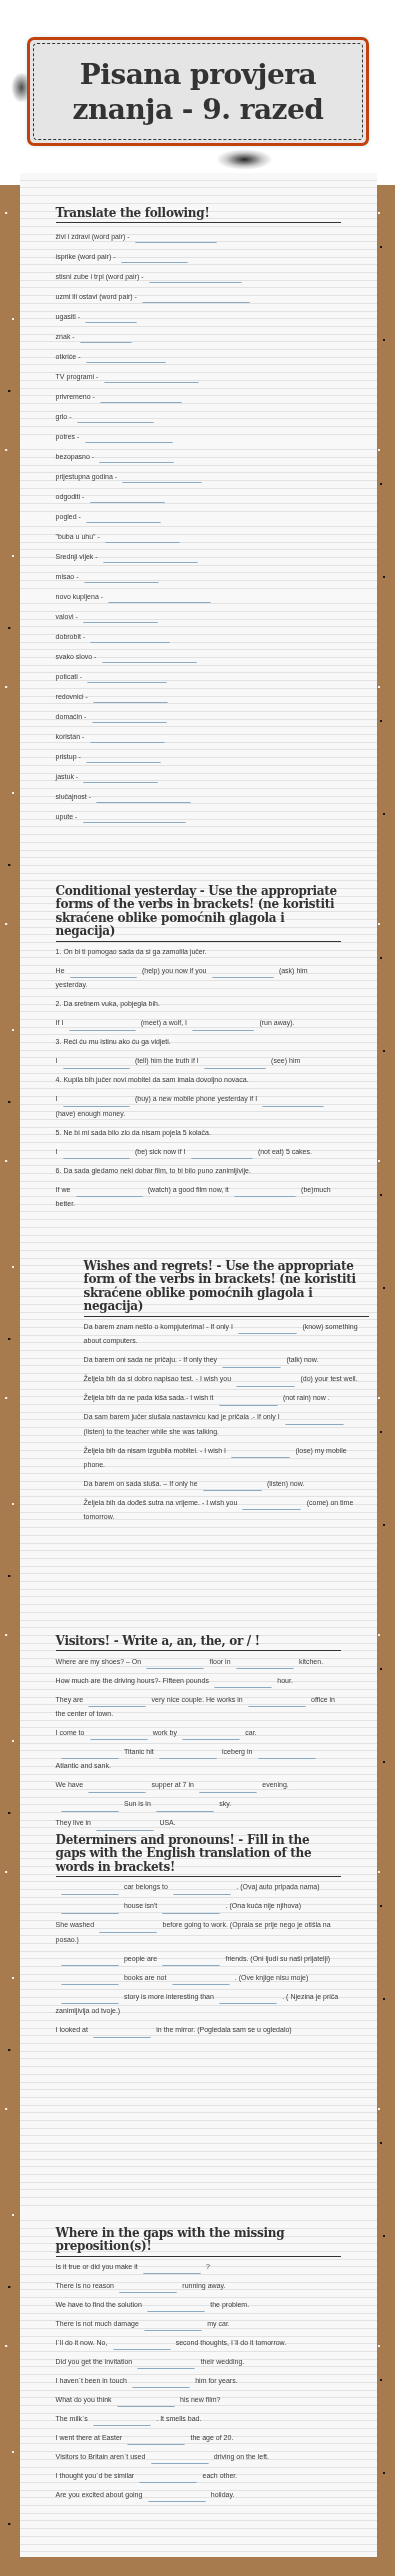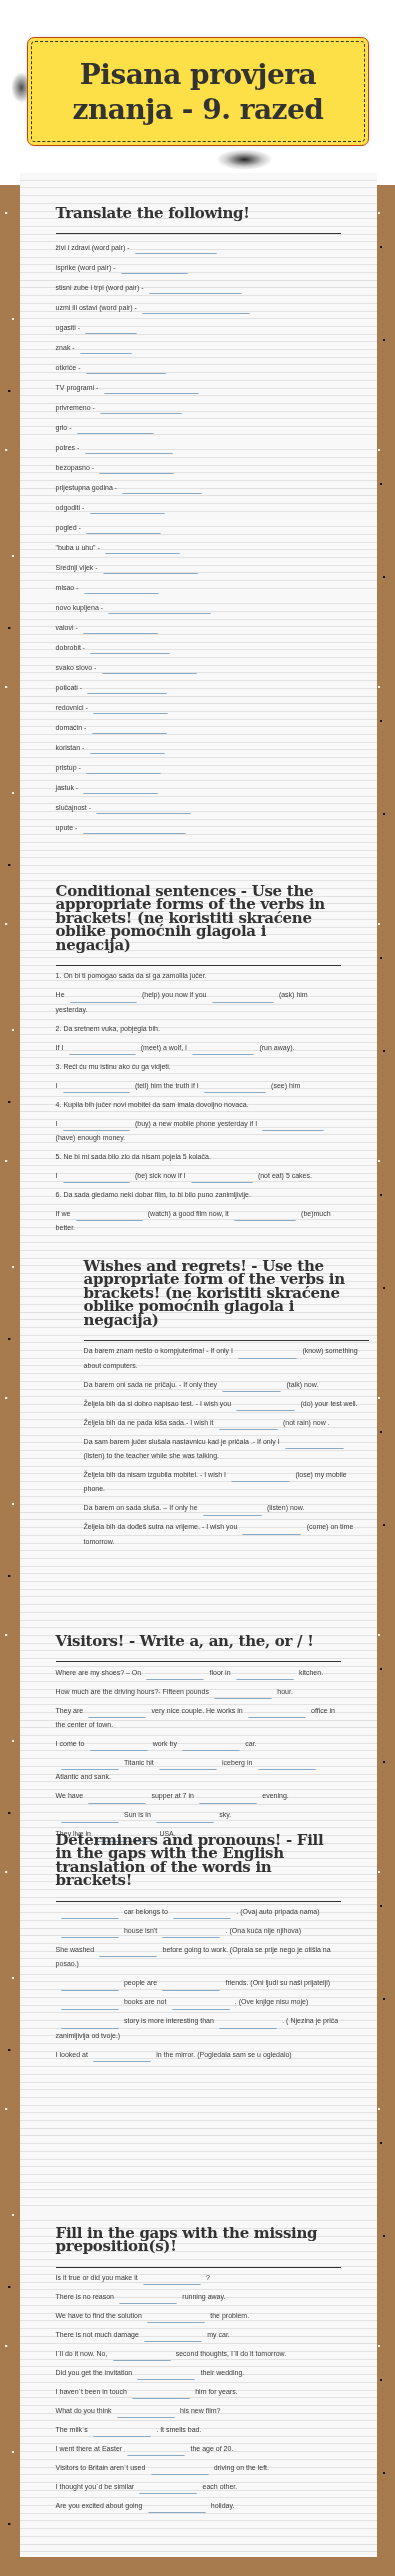--- a/index.html
+++ b/index.html
@@ -19,22 +19,22 @@
       radial-gradient(circle at 6.2px 28px, #f6efe2 1px, transparent 1.5px),
       radial-gradient(circle at 381px 62px, #1a1310 1px, transparent 1.5px),
       radial-gradient(circle at 13px 134px, #f6efe2 1px, transparent 1.5px),
       radial-gradient(circle at 384px 155px, #1a1310 1px, transparent 1.5px),
       radial-gradient(circle at 9.3px 206px, #1a1310 1px, transparent 1.5px),
       radial-gradient(circle at 379px 28px, #f6efe2 1px, transparent 1.5px);
     background-size: 396px 237px;
   }
   .header-card {
     position: absolute; left: 27px; top: 37px; width: 342px; height: 109px;
-    background: #fde047;
-    border: 1px solid #c2410c;
+    background: #e5e5e5;
+    border: 3px solid #c2410c;
     border-radius: 7.2px;
     box-shadow: 0 0 4.1px rgba(120,190,190,0.35);
     z-index: 3;
   }
   .header-inner {
     position: absolute; left: 3.1px; top: 3.1px; right: 3.1px; bottom: 3.1px;
     border: 1px dashed #333;
     border-radius: 4.1px;
     display: flex; align-items: center; justify-content: center;
     text-align: center;
@@ -63,25 +63,25 @@
     background-image: repeating-linear-gradient(to bottom, #f8f8f8 0px, #f8f8f8 6.7px, #e2e2e2 6.7px, #e2e2e2 7.7px);
     z-index: 1;
   }
   .content {
     position: absolute; left: 36px; top: 0; width: 285px;
   }
   .section { position: absolute; left: 0; width: 285px; }
   .section-title {
     font-family: "DejaVu Serif", serif;
     font-weight: bold;
-    font-size: 15px;
+    font-size: 12px;
     line-height: 13.4px;
     color: #333;
     letter-spacing: -0.3px;
-    padding-bottom: 13px;
+    padding-bottom: 2px;
     border-bottom: 0.8px solid #333;
     margin-bottom: 3.1px;
   }
   .item {
     font-size: 7px;
     line-height: 20px;
     height: 20px;
     color: #3a3a3a;
     white-space: nowrap;
   }
@@ -150,21 +150,21 @@
           <div class="item"><span>domaćin -</span><span class="blank" contenteditable="true" style="width: 75px;"></span></div>
           <div class="item"><span>koristan -</span><span class="blank" contenteditable="true" style="width: 75px;"></span></div>
           <div class="item"><span>pristup -</span><span class="blank" contenteditable="true" style="width: 75px;"></span></div>
           <div class="item"><span>jastuk -</span><span class="blank" contenteditable="true" style="width: 75px;"></span></div>
           <div class="item"><span>slučajnost -</span><span class="blank" contenteditable="true" style="width: 95px;"></span></div>
           <div class="item"><span>upute -</span><span class="blank" contenteditable="true" style="width: 103px;"></span></div>
         </div>
     </div>
 
     <div class="section" style="top:712px;">
-      <h2 class="section-title">Conditional sentences - Use the appropriate forms of the verbs in brackets! (ne koristiti skraćene oblike pomoćnih glagola i negacija)</h2>
+      <h2 class="section-title">Conditional yesterday - Use the appropriate forms of the verbs in brackets! (ne koristiti skraćene oblike pomoćnih glagola i negacija)</h2>
       <div id="conditional-list">
           <div class="para">1. On bi ti pomogao sada da si ga zamolila jučer.</div>
           <div class="para"><span>He</span><span class="blank" contenteditable="true" style="width: 67px;"></span><span>(help) you now if you</span><span class="blank" contenteditable="true" style="width: 62px;"></span><span>(ask) him yesterday.</span></div>
           <div class="para">2. Da sretnem vuka, pobjegla bih.</div>
           <div class="para"><span>If I</span><span class="blank" contenteditable="true" style="width: 67px;"></span><span>(meet) a wolf, I</span><span class="blank" contenteditable="true" style="width: 62px;"></span><span>(run away).</span></div>
           <div class="para">3. Reći ću mu istinu ako ću ga vidjeti.</div>
           <div class="para"><span>I</span><span class="blank" contenteditable="true" style="width: 67px;"></span><span>(tell) him the truth if I</span><span class="blank" contenteditable="true" style="width: 62px;"></span><span>(see) him</span></div>
           <div class="para">4. Kupila bih jučer novi mobitel da sam imala dovoljno novaca.</div>
           <div class="para"><span>I</span><span class="blank" contenteditable="true" style="width: 67px;"></span><span>(buy) a new mobile phone yesterday if I</span><span class="blank" contenteditable="true" style="width: 62px;"></span><span>(have) enough money.</span></div>
           <div class="para">5. Ne bi mi sada bilo zlo da nisam pojela 5 kolača.</div>
@@ -209,21 +209,21 @@
           <div class="para"><span class="blank" contenteditable="true" style="width: 58px;"></span><span>house isn't</span><span class="blank" contenteditable="true" style="width: 58px;"></span><span>. (Ona kuća nije njihova)</span></div>
           <div class="para"><span>She washed</span><span class="blank" contenteditable="true" style="width: 58px;"></span><span>before going to work. (Oprala se prije nego je otišla na posao.)</span></div>
           <div class="para"><span class="blank" contenteditable="true" style="width: 58px;"></span><span>people are</span><span class="blank" contenteditable="true" style="width: 58px;"></span><span>friends. (Oni ljudi su naši prijatelji)</span></div>
           <div class="para"><span class="blank" contenteditable="true" style="width: 58px;"></span><span>books are not</span><span class="blank" contenteditable="true" style="width: 58px;"></span><span>. (Ove knjige nisu moje)</span></div>
           <div class="para"><span class="blank" contenteditable="true" style="width: 58px;"></span><span>story is more interesting than</span><span class="blank" contenteditable="true" style="width: 58px;"></span><span>. ( Njezina je priča zanimljivija od tvoje.)</span></div>
           <div class="para"><span>I looked at</span><span class="blank" contenteditable="true" style="width: 58px;"></span><span>in the mirror. (Pogledala sam se u ogledalo)</span></div>
         </div>
     </div>
 
     <div class="section" style="top:2054px;">
-      <h2 class="section-title">Fill in the gaps with the missing preposition(s)!</h2>
+      <h2 class="section-title">Where in the gaps with the missing preposition(s)!</h2>
       <div id="prepositions-list">
           <div class="para"><span>Is it true or did you make it</span><span class="blank" contenteditable="true" style="width: 58px;"></span><span>?</span></div>
           <div class="para"><span>There is no reason</span><span class="blank" contenteditable="true" style="width: 58px;"></span><span>running away.</span></div>
           <div class="para"><span>We have to find the solution</span><span class="blank" contenteditable="true" style="width: 58px;"></span><span>the problem.</span></div>
           <div class="para"><span>There is not much damage</span><span class="blank" contenteditable="true" style="width: 58px;"></span><span>my car.</span></div>
           <div class="para"><span>I`ll do it now. No,</span><span class="blank" contenteditable="true" style="width: 58px;"></span><span>second thoughts, I`ll do it tomorrow.</span></div>
           <div class="para"><span>Did you get the invitation</span><span class="blank" contenteditable="true" style="width: 58px;"></span><span>their wedding.</span></div>
           <div class="para"><span>I haven`t been in touch</span><span class="blank" contenteditable="true" style="width: 58px;"></span><span>him for years.</span></div>
           <div class="para"><span>What do you think</span><span class="blank" contenteditable="true" style="width: 58px;"></span><span>his new film?</span></div>
           <div class="para"><span>The milk`s</span><span class="blank" contenteditable="true" style="width: 58px;"></span><span>. It smells bad.</span></div>

